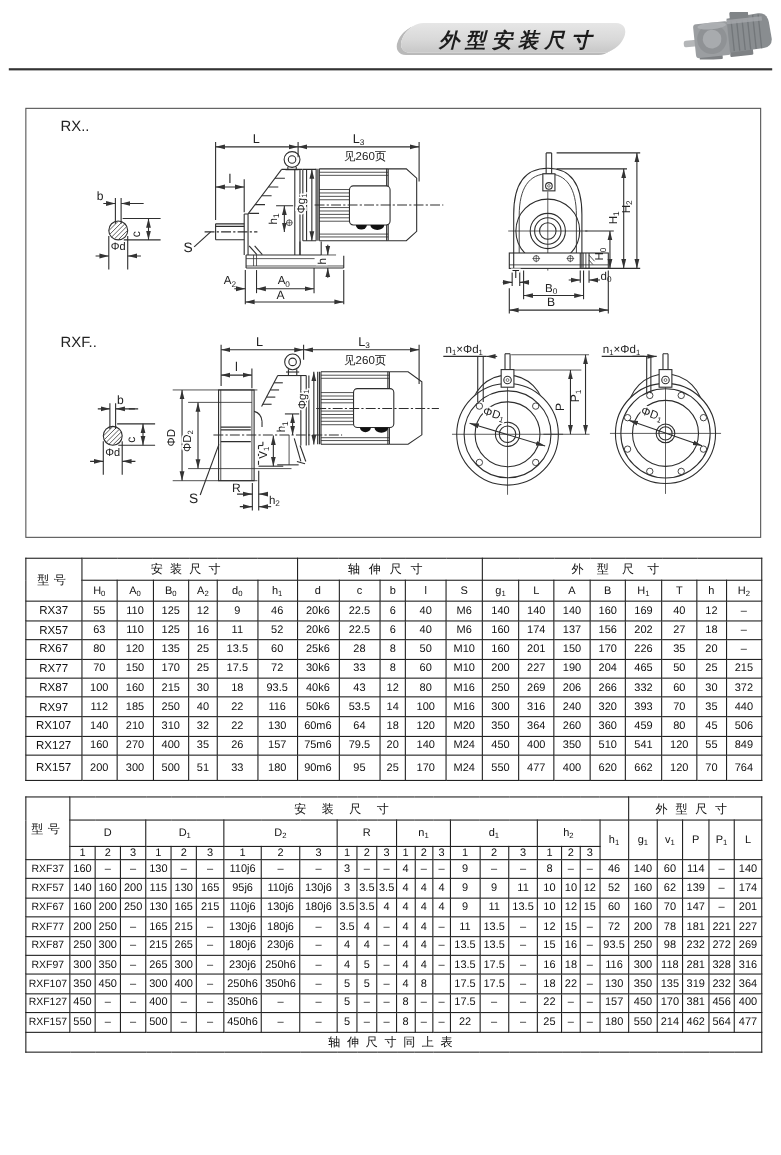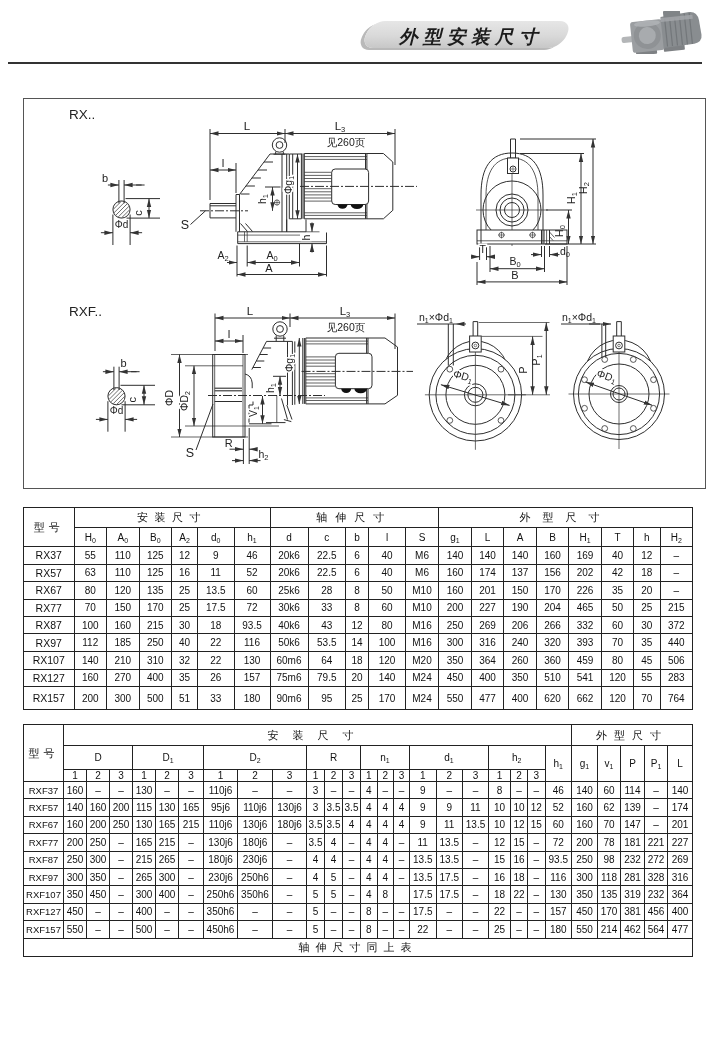--- a/index.html
+++ b/index.html
@@ -3,21 +3,21 @@
 <meta charset="utf-8">
 <style>
   html,body{margin:0;padding:0;}
   body{width:710px;height:1050px;background:#fff;font-family:"Liberation Sans",sans-serif;position:relative;overflow:hidden;}
   .abs{position:absolute;}
   
   #stadium{left:366px;top:21px;width:201px;height:27px;background:linear-gradient(to bottom,#e6e6e6 0%,#d9d9d9 55%,#c7c7c7 100%);border-radius:13px;transform:skewX(-24deg);box-shadow:-3px 2px 0 #b9b9b9;}
   #htitle{left:399px;top:26.5px;width:170px;font-size:18.5px;line-height:19px;font-weight:bold;font-style:italic;letter-spacing:5.5px;color:#1c1c1c;}
   #hrule{left:8px;top:62px;width:694px;height:2px;background:#333;}
   
-  #dbox{left:23px;top:98px;width:667px;height:389px;border:1px solid #555;padding-left:14px;}
+  #dbox{left:23px;top:98px;width:667px;height:389px;border:1px solid #555;}
   
   table{border-collapse:collapse;table-layout:fixed;font-size:10px;color:#111;}
   td{border:1px solid #222;text-align:center;vertical-align:middle;padding:0;overflow:hidden;white-space:nowrap;}
   sub{font-size:7px;vertical-align:-2px;line-height:0;}
   .cjk{letter-spacing:8px;font-size:11px;}
   .mod{font-size:10.5px;}
 </style>
 </head>
 <body>
   <div class="abs" id="stadium"></div>
@@ -515,21 +515,21 @@
           <td>20k6</td>
           <td>22.5</td>
           <td>6</td>
           <td>40</td>
           <td>M6</td>
           <td>160</td>
           <td>174</td>
           <td>137</td>
           <td>156</td>
           <td>202</td>
-          <td>42</td>
+          <td>27</td>
           <td>18</td>
           <td>–</td>
         </tr>
 <tr style="height:17.6px">
           <td class="mod">RX67</td>
           <td>80</td>
           <td>120</td>
           <td>135</td>
           <td>25</td>
           <td>13.5</td>
@@ -649,21 +649,21 @@
           <td>20</td>
           <td>140</td>
           <td>M24</td>
           <td>450</td>
           <td>400</td>
           <td>350</td>
           <td>510</td>
           <td>541</td>
           <td>120</td>
           <td>55</td>
-          <td>283</td>
+          <td>849</td>
         </tr>
 <tr style="height:23px">
           <td class="mod">RX157</td>
           <td>200</td>
           <td>300</td>
           <td>500</td>
           <td>51</td>
           <td>33</td>
           <td>180</td>
           <td>90m6</td>

